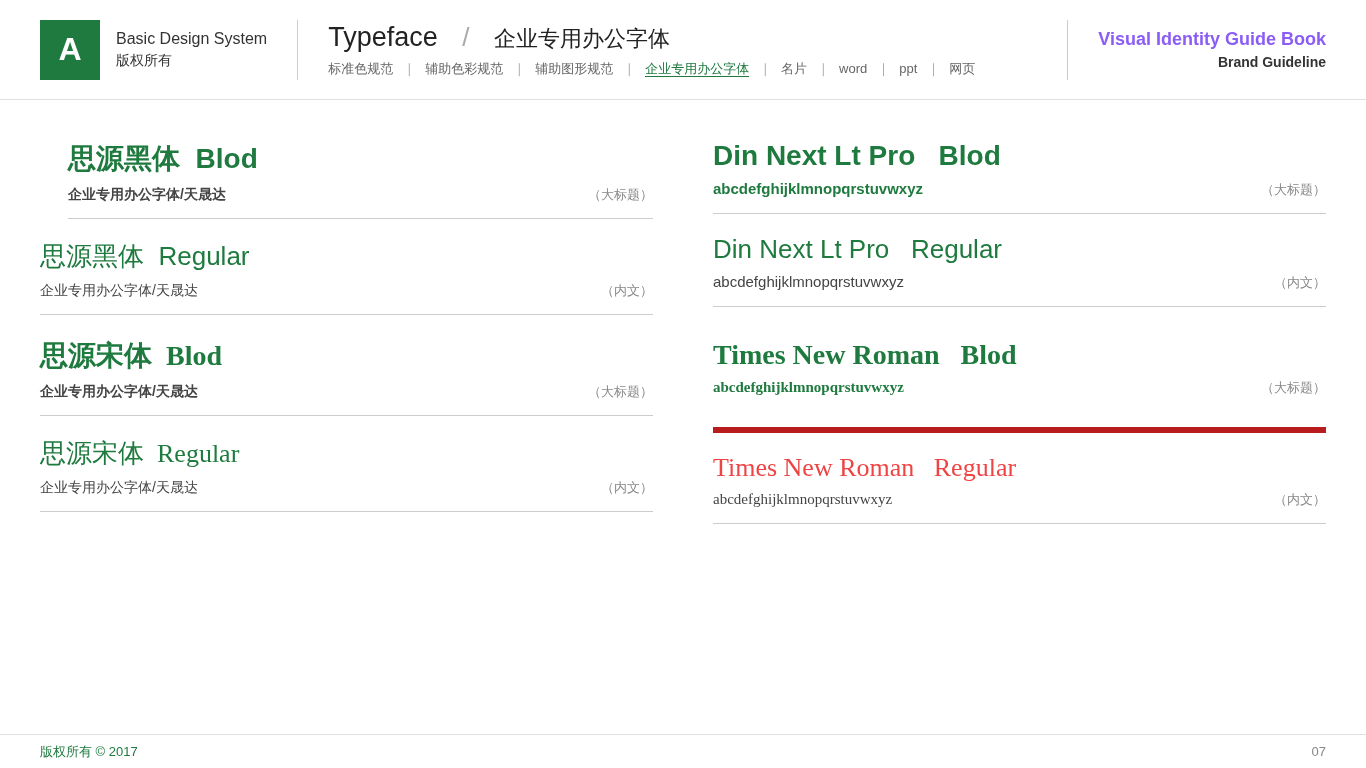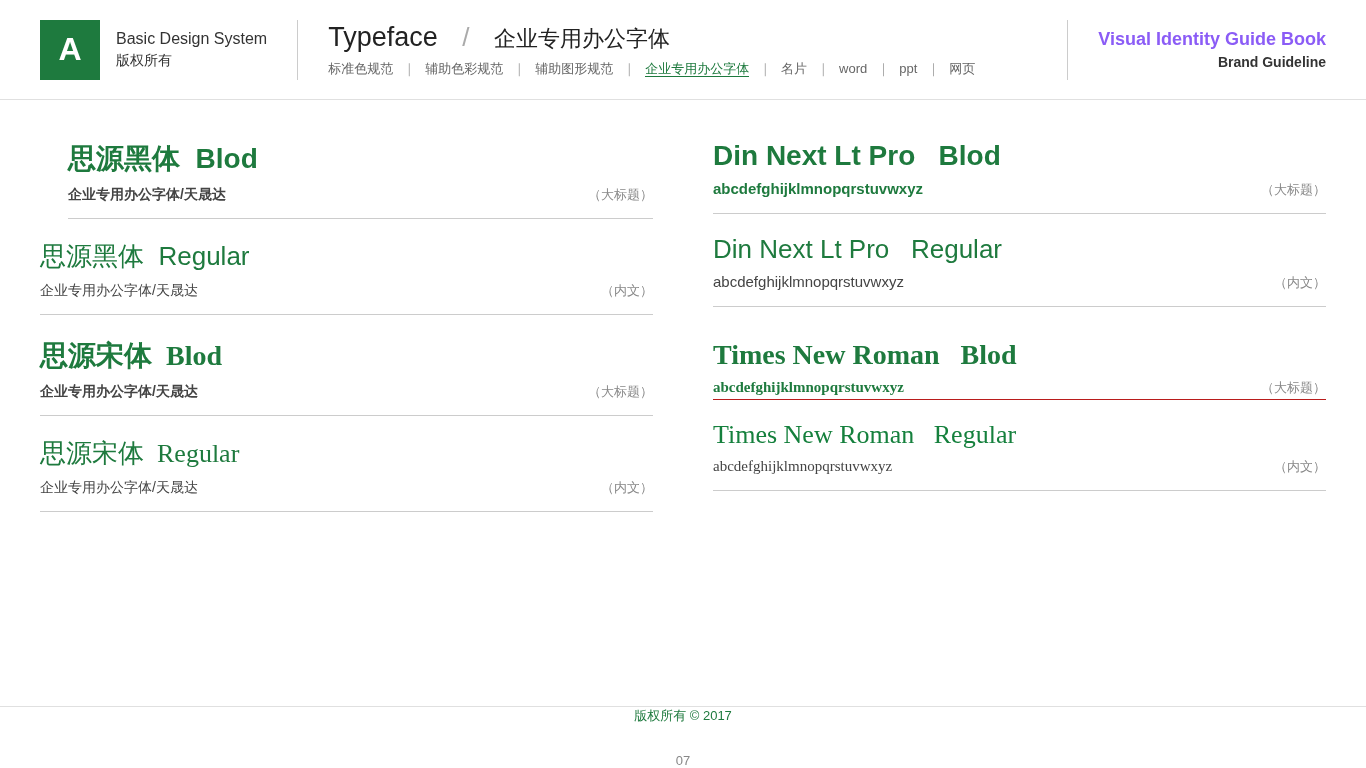--- a/index.html
+++ b/index.html
@@ -156,31 +156,30 @@
     }
     .sidebar-desc {
       font-size: 13px;
       color: #666;
       line-height: 1.7;
       margin-top: 16px;
     }
 
     
     .footer {
-      height: 62px;
+      height: 34px;
       display: flex;
       align-items: center;
       justify-content: space-between;
       padding: 0 40px;
       border-top: 1px solid #e0e0e0;
       position: absolute;
       bottom: 0;
       left: 0;
       right: 0;
-      flex-direction: column;
     }
     .footer-left {
       font-size: 13px;
       color: #1e7a3e;
     }
     .footer-right {
       font-size: 13px;
       color: #888;
     }
 
@@ -293,30 +292,30 @@
       </div>
 
       <div class="section-block" style="padding-bottom:14px; border-bottom:1px solid #ccc; margin-bottom:12px; padding-top:12px;">
         <div style="font-size:26px; font-weight:normal; color:#1e7a3e; margin-bottom:8px; margin-top:8px; font-family:Arial,sans-serif;">Din Next Lt Pro&nbsp;&nbsp;&nbsp;Regular</div>
         <div style="display:flex; justify-content:space-between; align-items:baseline;">
           <span style="font-size:15px; color:#444; font-weight:normal; font-family:Arial,sans-serif;">abcdefghijklmnopqrstuvwxyz</span>
           <span style="font-size:13px; color:#888; margin-left:10px; flex-shrink:0;">（内文）</span>
         </div>
       </div>
 
-      <div class="section-block" style="padding-bottom:2px; border-bottom:1px solid #b91c1c; margin-bottom:0; padding-top:12px;">
+      <div class="section-block" style="padding-bottom:30px; border-bottom:6px solid #b91c1c; margin-bottom:0; padding-top:12px;">
         <div style="font-size:28px; font-weight:bold; color:#1e7a3e; margin-bottom:8px; margin-top:8px; font-family:'Times New Roman',serif;">Times New Roman&nbsp;&nbsp;&nbsp;Blod</div>
         <div style="display:flex; justify-content:space-between; align-items:baseline;">
           <span style="font-size:15px; color:#1e7a3e; font-weight:bold; font-family:'Times New Roman',serif;">abcdefghijklmnopqrstuvwxyz</span>
           <span style="font-size:13px; color:#888; margin-left:10px; flex-shrink:0;">（大标题）</span>
         </div>
       </div>
 
       <div class="section-block" style="padding-bottom:14px; border-bottom:1px solid #ccc; padding-top:12px;">
-        <div style="font-size:26px; font-weight:normal; color:#15803d; margin-bottom:8px; margin-top:8px; font-family:'Times New Roman',serif;">Times New Roman&nbsp;&nbsp;&nbsp;Regular</div>
+        <div style="font-size:26px; font-weight:normal; color:#ef4444; margin-bottom:8px; margin-top:8px; font-family:'Times New Roman',serif;">Times New Roman&nbsp;&nbsp;&nbsp;Regular</div>
         <div style="display:flex; justify-content:space-between; align-items:baseline;">
           <span style="font-size:15px; color:#444; font-weight:normal; font-family:'Times New Roman',serif;">abcdefghijklmnopqrstuvwxyz</span>
           <span style="font-size:13px; color:#888; margin-left:10px; flex-shrink:0;">（内文）</span>
         </div>
       </div>
 
     </div>
 
   </div>
 

